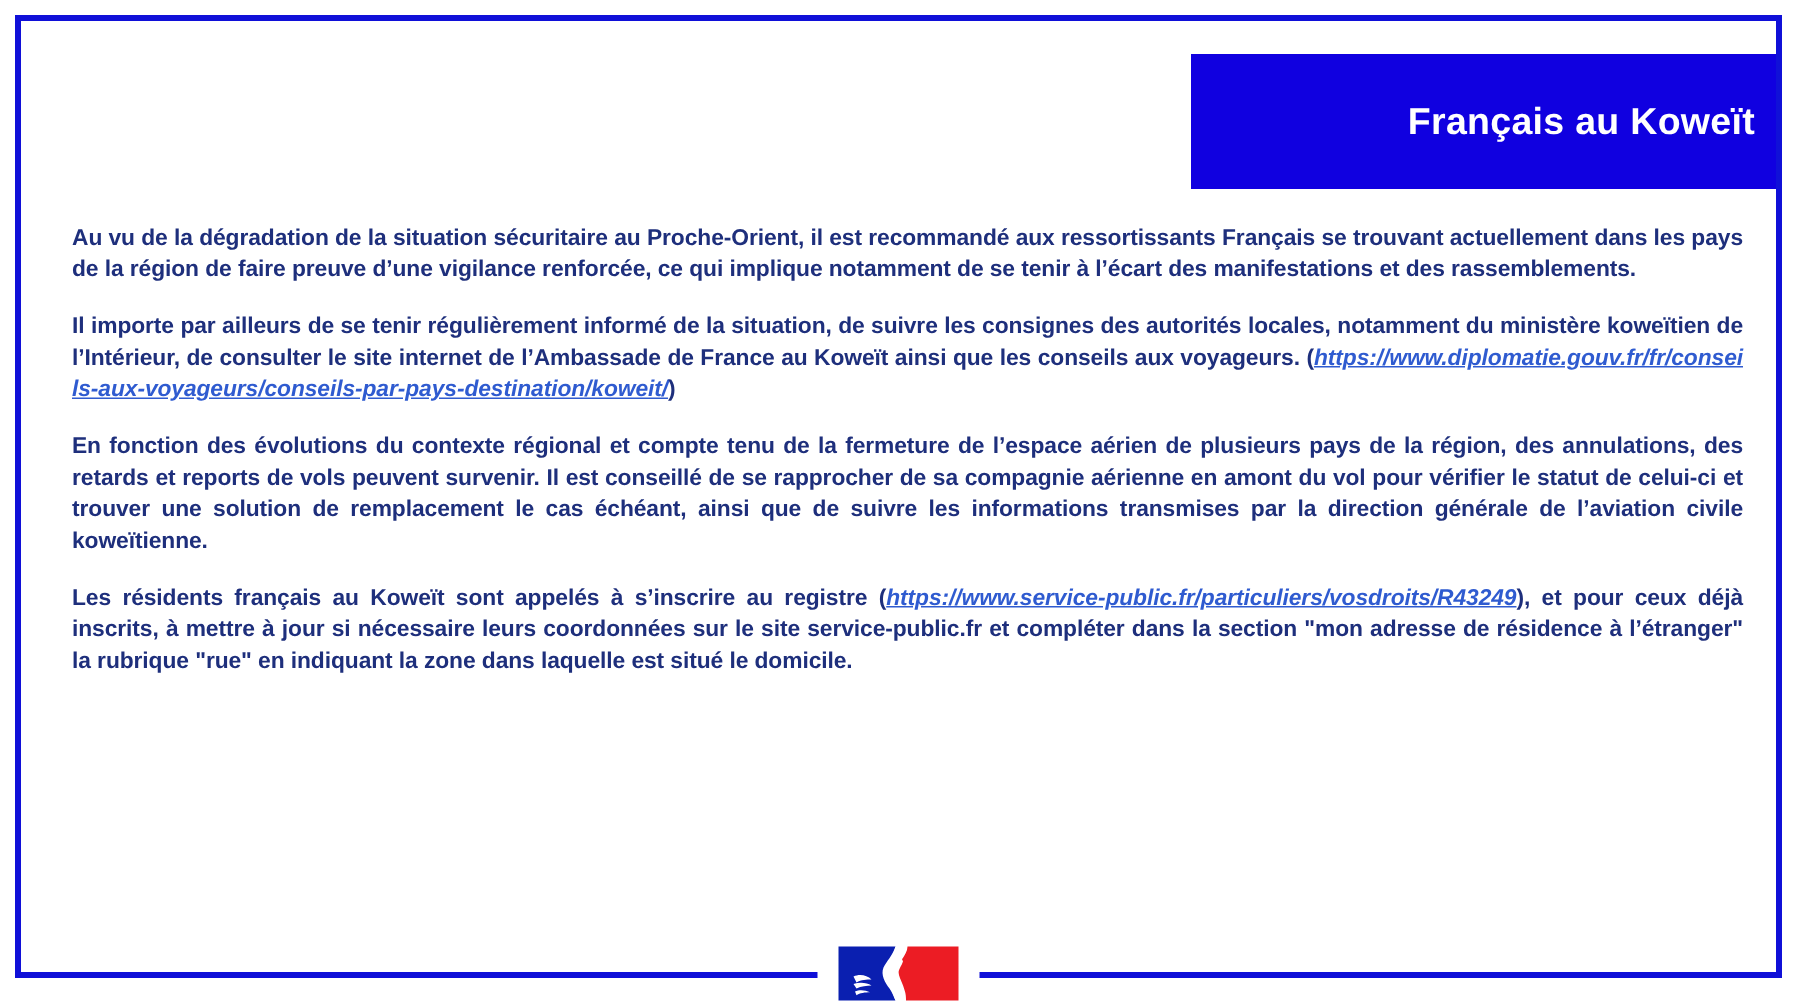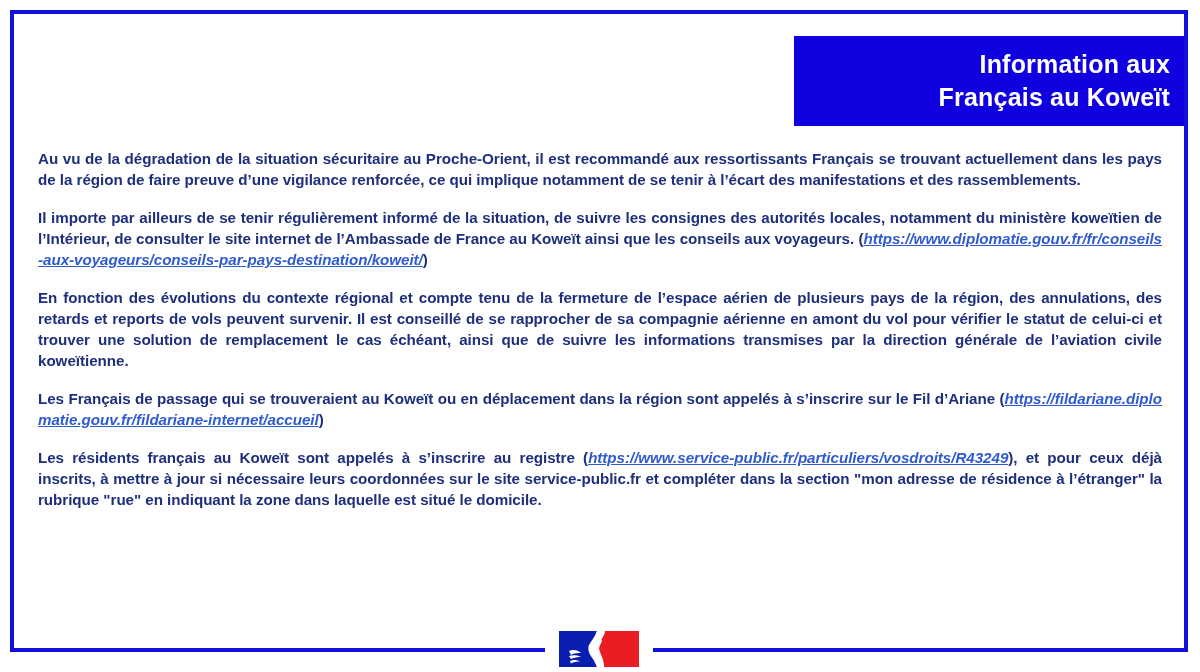--- a/index.html
+++ b/index.html
@@ -58,21 +58,21 @@
     top: 135px;
     width: 1124px;
   }
 
   .paragraph {
     color: #1e2f7c;
     font-size: 15.2px;
     font-weight: bold;
     line-height: 1.38;
     text-align: justify;
-    margin: 0 0 17px 0;
+    margin: 0 0 17px 10px;
     letter-spacing: -0.05px;
   }
   .paragraph:last-child { margin-bottom: 0; }
 
   .paragraph .link {
     color: #2f5bd0;
     font-style: italic;
     font-weight: bold;
     text-decoration: underline;
     word-break: break-all;
@@ -98,34 +98,32 @@
     align-items: center;
     justify-content: center;
   }
 </style>
 </head>
 <body>
 
 <div id="document-frame">
 
   <div id="title-banner">
-    <div class="line">Information aux</div>
     <div class="line">Français au Koweït</div>
   </div>
 
   <div id="body-content">
 
     <p class="paragraph"><span>Au vu de la dégradation de la situation sécuritaire au Proche-Orient, il est recommandé aux ressortissants Français se trouvant actuellement dans les pays de la région de faire preuve d’une vigilance renforcée, ce qui implique notamment de se tenir à l’écart des manifestations et des rassemblements.</span></p>
 
     <p class="paragraph"><span>Il importe par ailleurs de se tenir régulièrement informé de la situation, de suivre les consignes des autorités locales, notamment du ministère koweïtien de l’Intérieur, de consulter le site internet de l’Ambassade de France au Koweït ainsi que les conseils aux voyageurs. (</span><a class="link" href="#">https://www.diplomatie.gouv.fr/fr/conseils-aux-voyageurs/conseils-par-pays-destination/koweit/</a><span>)</span></p>
 
     <p class="paragraph"><span>En fonction des évolutions du contexte régional et compte tenu de la fermeture de l’espace aérien de plusieurs pays de la région, des annulations, des retards et reports de vols peuvent survenir. Il est conseillé de se rapprocher de sa compagnie aérienne en amont du vol pour vérifier le statut de celui-ci et trouver une solution de remplacement le cas échéant, ainsi que de suivre les informations transmises par la direction générale de l’aviation civile koweïtienne.</span></p>
 
 
-    <p class="paragraph"><span>Les Français de passage qui se trouveraient au Koweït ou en déplacement dans la région sont appelés à s’inscrire sur le Fil d’Ariane (</span><a class="link" href="#">https://fildariane.diplomatie.gouv.fr/fildariane-internet/accueil</a><span>)</span></p>
 
     <p class="paragraph"><span>Les résidents français au Koweït sont appelés à s’inscrire au registre (</span><a class="link" href="#">https://www.service-public.fr/particuliers/vosdroits/R43249</a><span>), et pour ceux déjà inscrits, à mettre à jour si nécessaire leurs coordonnées sur le site service-public.fr et compléter dans la section "mon adresse de résidence à l’étranger" la rubrique "rue" en indiquant la zone dans laquelle est situé le domicile.</span></p>
 
   </div>
 
   <div id="footer-logo">
     <div id="marianne-logo">
       <svg width="84" height="40" viewBox="0 0 84 40" xmlns="http://www.w3.org/2000/svg">
 
         <path d="M2 2 H40 C38 8 34 12 32 16 C30 21 33 26 36 30 C38 33 39 36 40 38 H2 Z" fill="#0a1fb0"></path>

